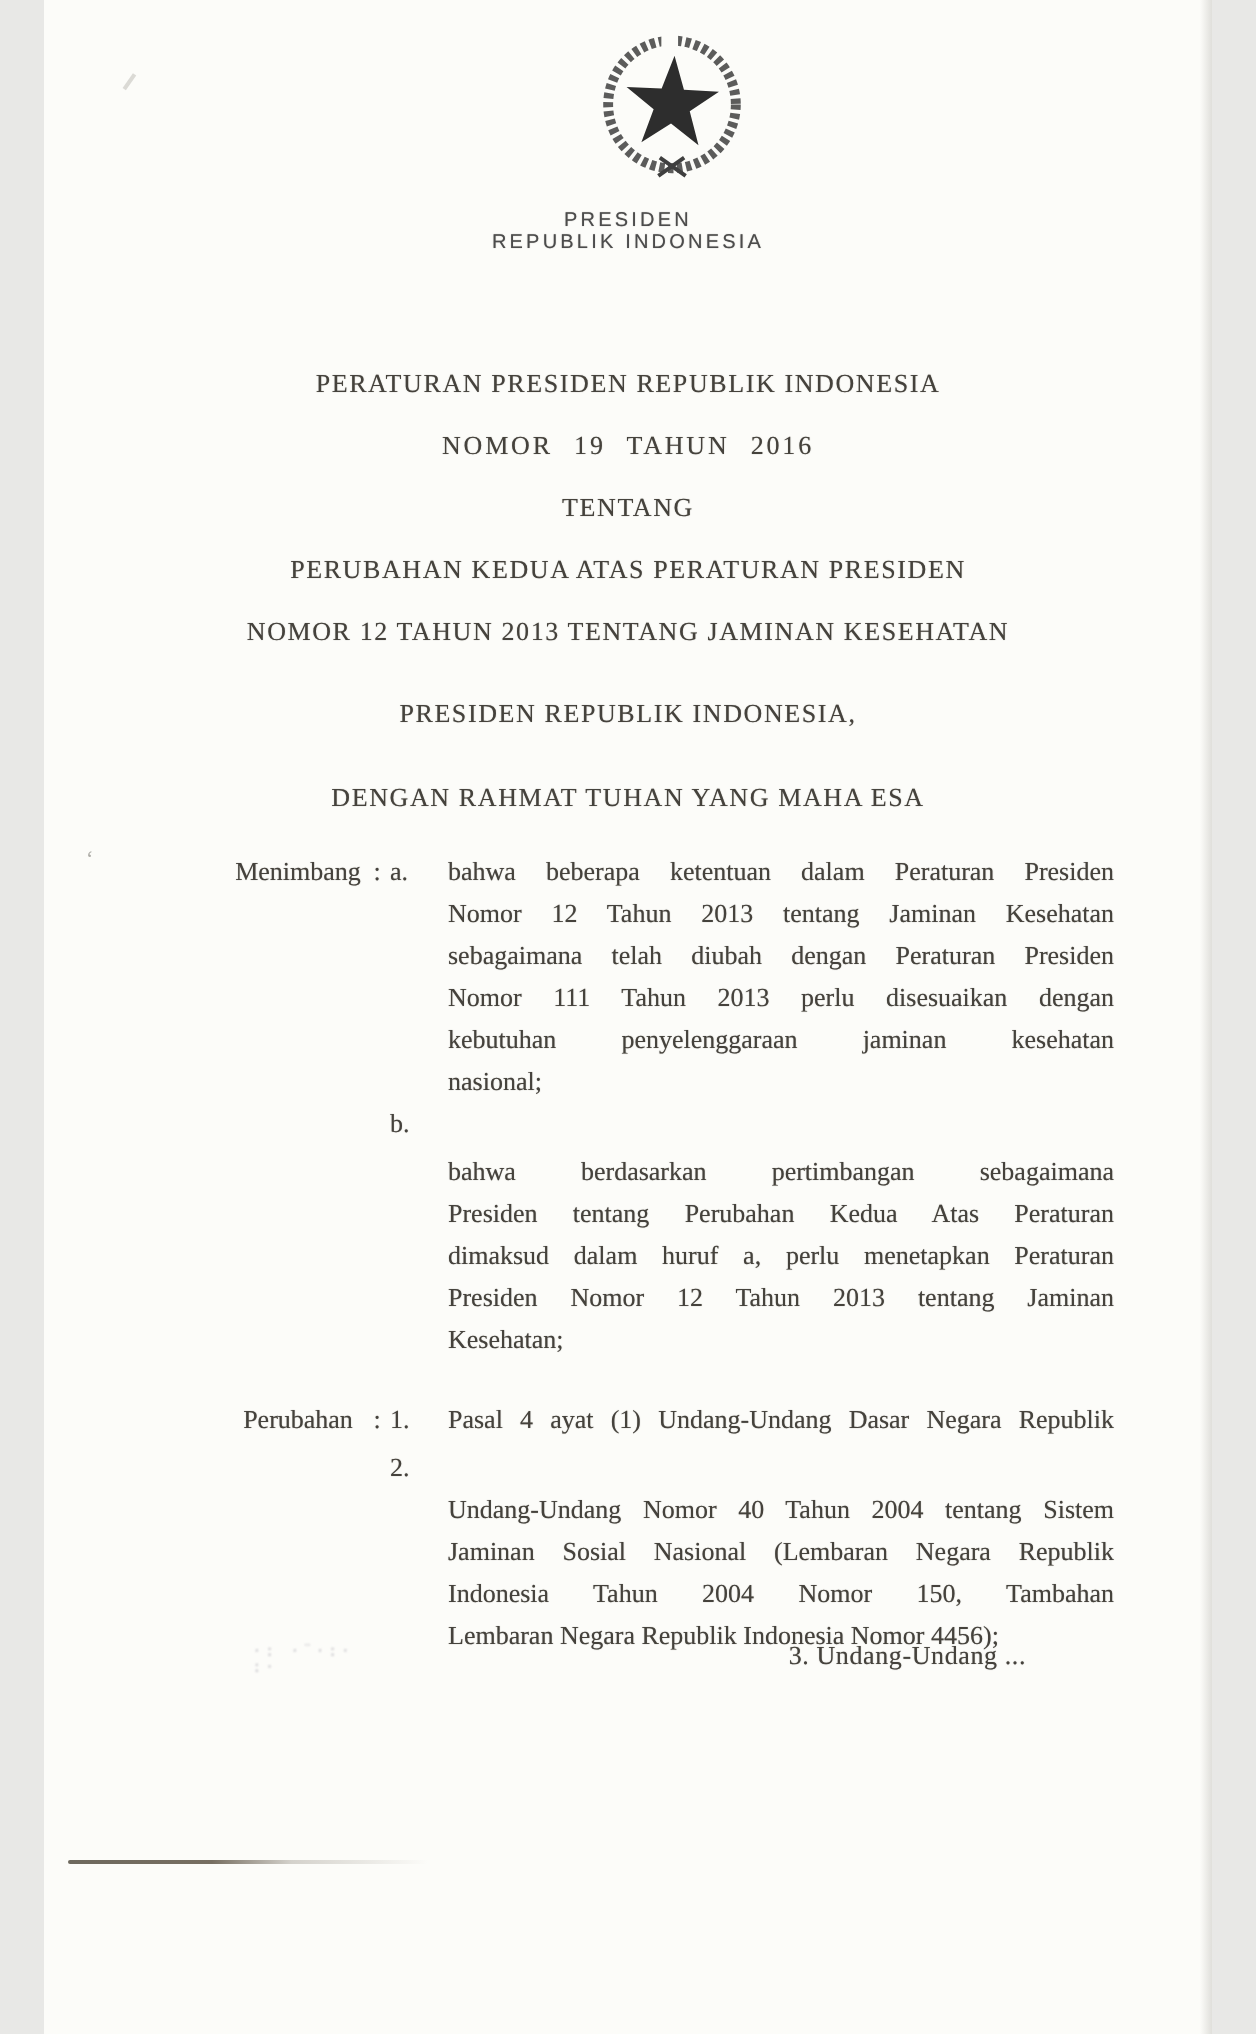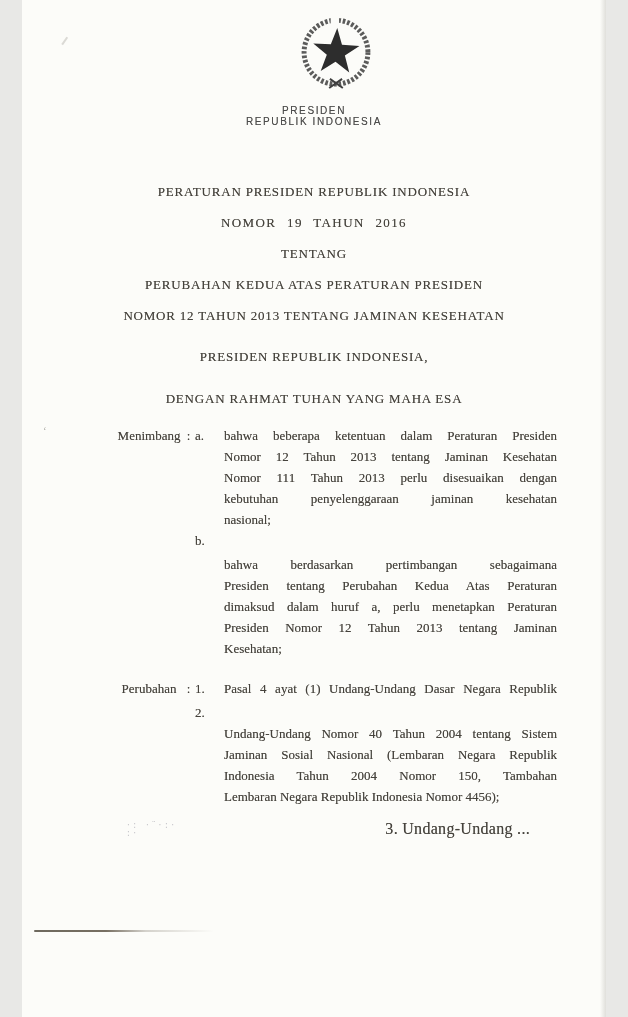--- a/index.html
+++ b/index.html
@@ -40,21 +40,21 @@
   .clause .m1{grid-column:3;grid-row:1;line-height:21px;}
   .clause .l1{grid-column:4;grid-row:1;}
   .clause .m2{grid-column:3;grid-row:2;line-height:21px;}
   .clause .l2{grid-column:4;grid-row:2;margin-top:24px;}
   .mengingat{margin-top:19px;}
   .gap2{margin-top:3px;}
   .ln{min-height:21px;line-height:21px;}
   .jl{text-align:justify;text-align-last:justify;}
 
   
-  .catchword{position:absolute;top:820px;right:76px;font-size:16px;letter-spacing:.3px;}
+  .catchword{position:absolute;top:820px;right:93px;font-size:13px;letter-spacing:.3px;}
   .stamp{
     position:absolute;left:104px;top:822px;width:64px;
     font-family:"DejaVu Sans Mono", monospace;
     font-size:8px;line-height:8px;letter-spacing:1.5px;
     color:#9a99a4;opacity:.55;filter:blur(.6px);
     text-shadow:none;
   }
   .bottomline{
     position:absolute;left:12px;top:930px;width:180px;height:2px;
     background:linear-gradient(to right,#6e695e 0%,#776f62 40%,rgba(119,111,98,.3) 62%,rgba(119,111,98,0) 100%);
@@ -98,20 +98,21 @@
 
   <div class="body">
 
     <div class="clause">
       <div class="label">Menimbang</div>
       <div class="sep">:</div>
       <div class="m1">a.</div>
       <div class="l1">
         <div class="ln jl">bahwa beberapa ketentuan dalam Peraturan Presiden</div>
         <div class="ln jl">Nomor 12 Tahun 2013 tentang Jaminan Kesehatan</div>
+        <div class="ln jl">sebagaimana telah diubah dengan Peraturan Presiden</div>
         <div class="ln jl">Nomor 111 Tahun 2013 perlu disesuaikan dengan</div>
         <div class="ln jl">kebutuhan penyelenggaraan jaminan kesehatan</div>
         <div class="ln">nasional;</div>
       </div>
       <div class="m2">b.</div>
       <div class="l2">
         <div class="ln jl">bahwa berdasarkan pertimbangan sebagaimana</div>
         <div class="ln jl">Presiden tentang Perubahan Kedua Atas Peraturan</div>
         <div class="ln jl">dimaksud dalam huruf a, perlu menetapkan Peraturan</div>
         <div class="ln jl">Presiden Nomor 12 Tahun 2013 tentang Jaminan</div>

